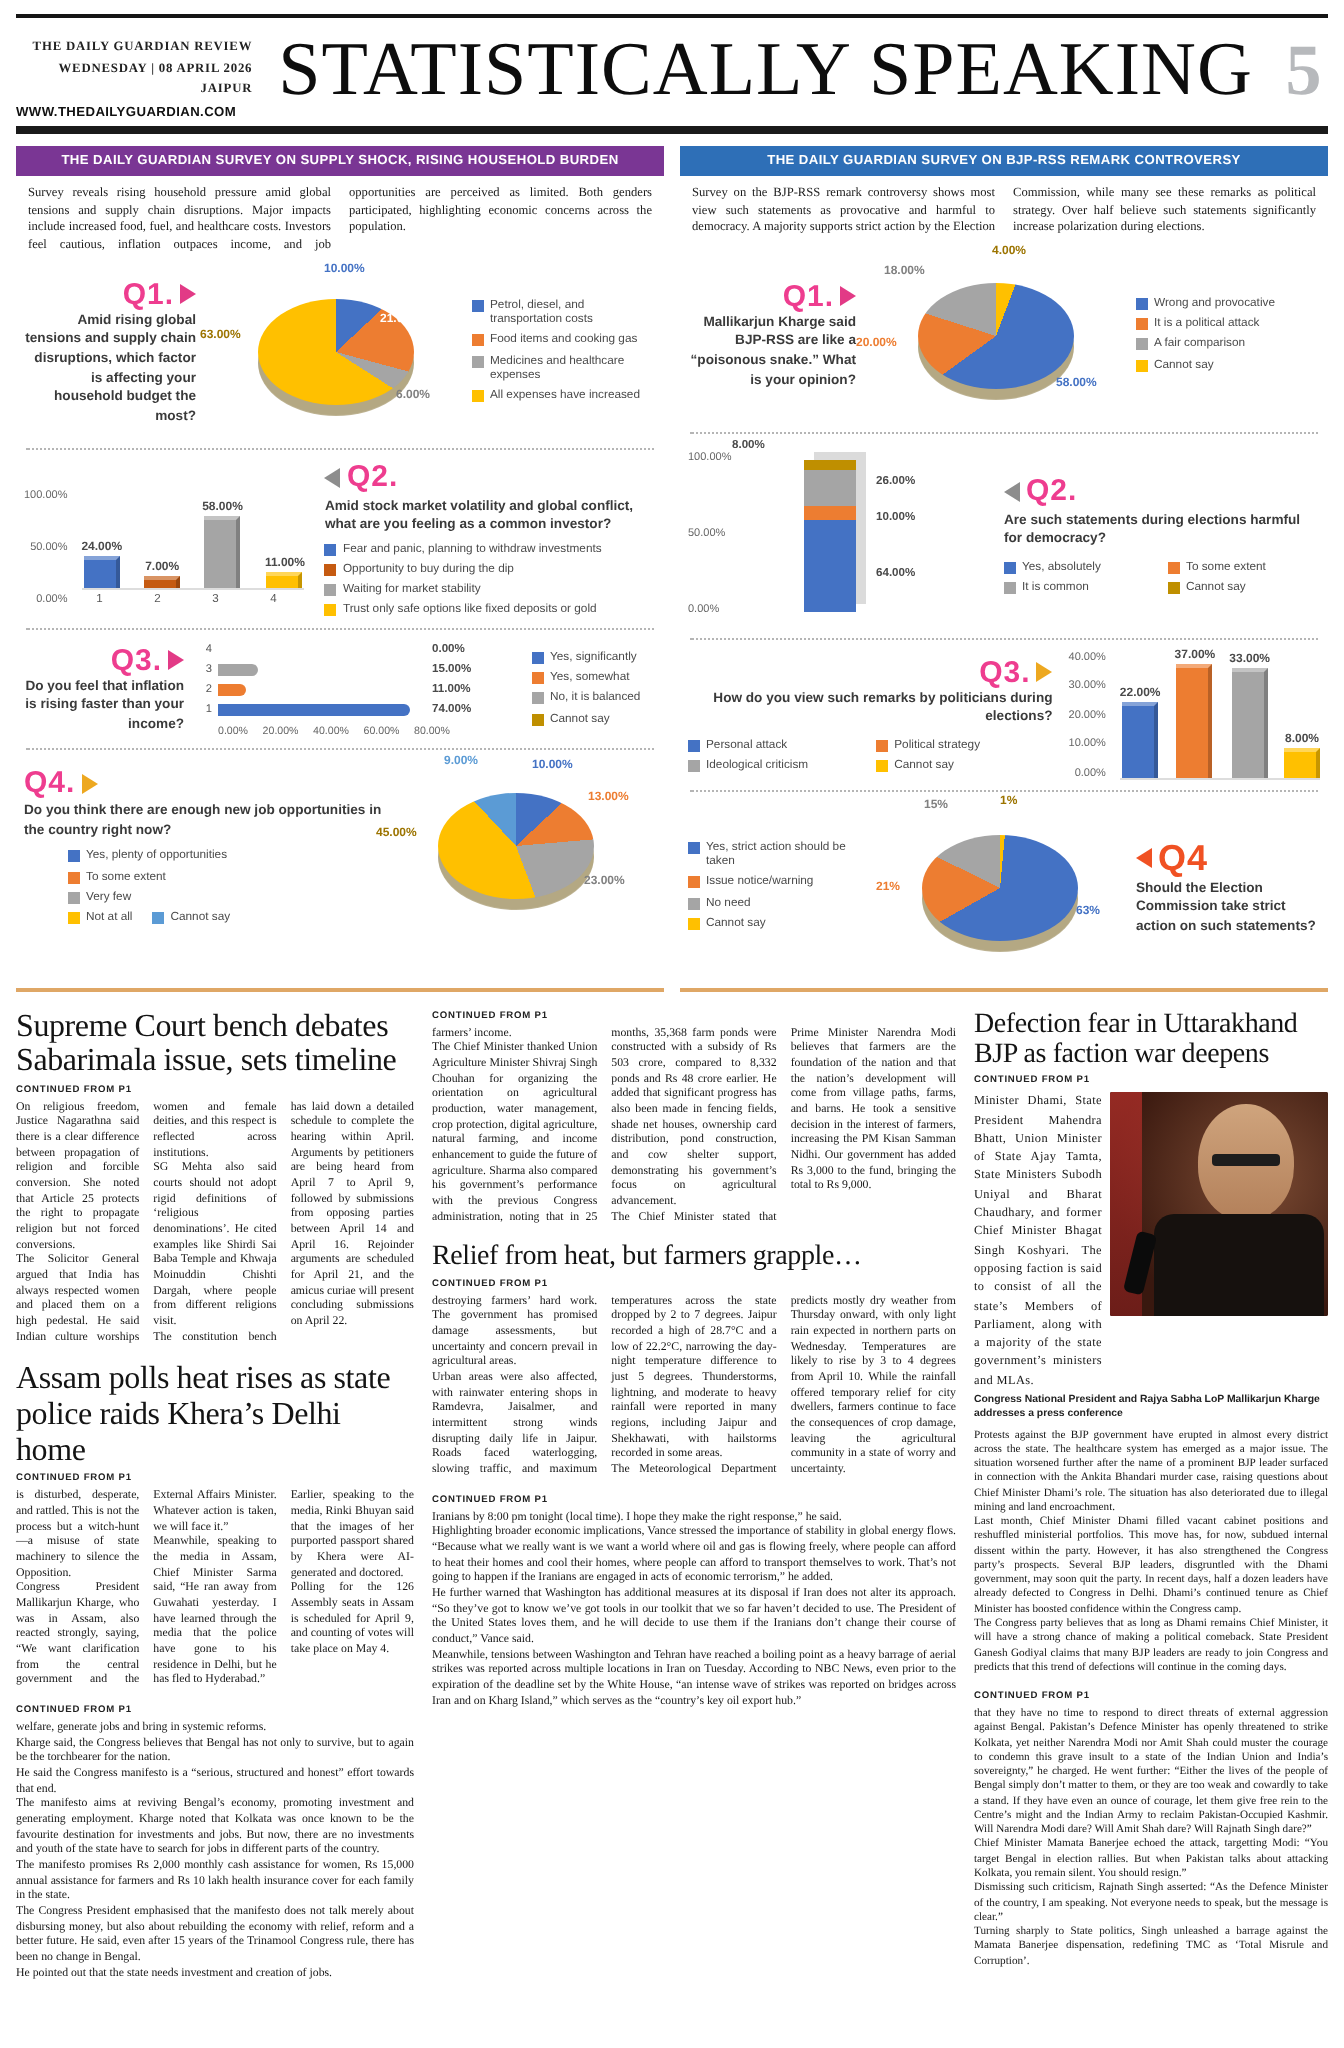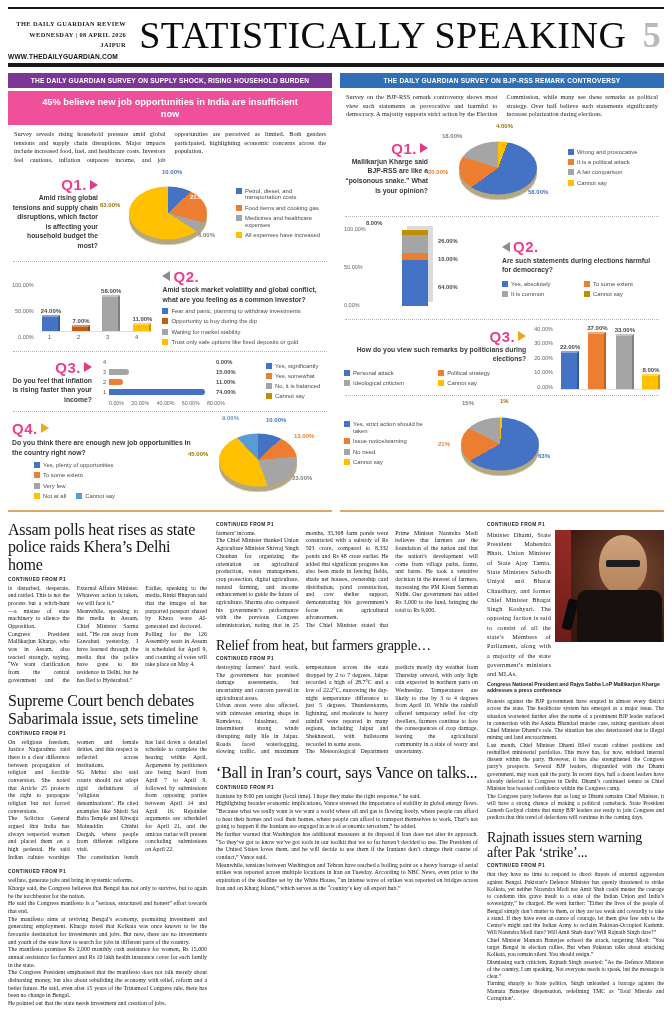--- a/index.html
+++ b/index.html
@@ -110,21 +110,20 @@
     <div class="mast-title">STATISTICALLY SPEAKING</div>
     <div class="mast-div"></div>
     <div class="mast-page">5</div>
   </div>
   <div class="thickrule"></div>
 
   <div class="panels">
 
     <div class="panel p-left">
       <div class="panel-header">THE DAILY GUARDIAN SURVEY ON SUPPLY SHOCK, RISING HOUSEHOLD BURDEN</div>
-      <div class="panel-banner">45% believe new job opportunities in India are insufficient now</div>
       <div class="panel-intro">Survey reveals rising household pressure amid global tensions and supply chain disruptions. Major impacts include increased food, fuel, and healthcare costs. Investors feel cautious, inflation outpaces income, and job opportunities are perceived as limited. Both genders participated, highlighting economic concerns across the population.</div>
 
       <div class="qrow">
         <div style="width:86px;flex:0 0 auto" class="ra">
           <div class="qlabel" style="justify-content:flex-end;display:flex">
             <span>Q1.</span>
             <span class="tri tri-r t-pink"></span>
           </div>
           <div class="question ra">Amid rising global tensions and supply chain disruptions, which factor is affecting your household budget the most?</div>
         </div>
@@ -496,43 +495,50 @@
         </div>
         <div class="piewrap">
           <div class="pie3d">
               <div class="pie" style="background: conic-gradient(rgb(255, 192, 0) 0%, rgb(255, 192, 0) 1%, rgb(68, 114, 196) 1%, rgb(68, 114, 196) 64%, rgb(237, 125, 49) 64%, rgb(237, 125, 49) 85%, rgb(165, 165, 165) 85%, rgb(165, 165, 165) 100%);"></div>
             </div>
           <span class="plabel" style="left:64px;top:-3px;color:#9c7400">1%</span>
           <span class="plabel" style="left:102px;top:52px;color:#4472c4">63%</span>
           <span class="plabel" style="left:2px;top:40px;color:#ed7d31">21%</span>
           <span class="plabel" style="left:26px;top:-1px;color:#808080">15%</span>
         </div>
+        <div style="flex:1;margin-left:4px">
+          <div class="qlabel big orange">
+            <span class="tri tri-l t-orange"></span>
+            <span>Q4</span>
+          </div>
+          <div class="question">Should the Election Commission take strict action on such statements?</div>
+        </div>
       </div>
     </div>
   </div>
 
   <div class="news">
 
     <div class="colA">
+      <div class="art">
+        <div class="headline">Supreme Court bench debates Sabarimala issue, sets timeline</div>
+        <div class="cont">CONTINUED FROM P1</div>
+        <div class="body3">On religious freedom, Justice Nagarathna said there is a clear difference between propagation of religion and forcible conversion. She noted that Article 25 protects the right to propagate religion but not forced conversions.
+The Solicitor General argued that India has always respected women and placed them on a high pedestal. He said Indian culture worships women and female deities, and this respect is reflected across institutions.
+SG Mehta also said courts should not adopt rigid definitions of ‘religious denominations’. He cited examples like Shirdi Sai Baba Temple and Khwaja Moinuddin Chishti Dargah, where people from different religions visit.
+The constitution bench has laid down a detailed schedule to complete the hearing within April. Arguments by petitioners are being heard from April 7 to April 9, followed by submissions from opposing parties between April 14 and April 16. Rejoinder arguments are scheduled for April 21, and the amicus curiae will present concluding submissions on April 22.</div>
+      </div>
       <div class="art">
         <div class="headline">Assam polls heat rises as state police raids Khera’s Delhi home</div>
         <div class="cont">CONTINUED FROM P1</div>
         <div class="body3">is disturbed, desperate, and rattled. This is not the process but a witch-hunt—a misuse of state machinery to silence the Opposition.
 Congress President Mallikarjun Kharge, who was in Assam, also reacted strongly, saying, “We want clarification from the central government and the External Affairs Minister. Whatever action is taken, we will face it.”
 Meanwhile, speaking to the media in Assam, Chief Minister Sarma said, “He ran away from Guwahati yesterday. I have learned through the media that the police have gone to his residence in Delhi, but he has fled to Hyderabad.”
 Earlier, speaking to the media, Rinki Bhuyan said that the images of her purported passport shared by Khera were AI-generated and doctored.
 Polling for the 126 Assembly seats in Assam is scheduled for April 9, and counting of votes will take place on May 4.</div>
-      </div>
-      <div class="art">
-        <div class="headline">Supreme Court bench debates Sabarimala issue, sets timeline</div>
-        <div class="cont">CONTINUED FROM P1</div>
-        <div class="body3">On religious freedom, Justice Nagarathna said there is a clear difference between propagation of religion and forcible conversion. She noted that Article 25 protects the right to propagate religion but not forced conversions.
-The Solicitor General argued that India has always respected women and placed them on a high pedestal. He said Indian culture worships women and female deities, and this respect is reflected across institutions.
-SG Mehta also said courts should not adopt rigid definitions of ‘religious denominations’. He cited examples like Shirdi Sai Baba Temple and Khwaja Moinuddin Chishti Dargah, where people from different religions visit.
-The constitution bench has laid down a detailed schedule to complete the hearing within April. Arguments by petitioners are being heard from April 7 to April 9, followed by submissions from opposing parties between April 14 and April 16. Rejoinder arguments are scheduled for April 21, and the amicus curiae will present concluding submissions on April 22.</div>
       </div>
       <div class="art">
         <div class="cont">CONTINUED FROM P1</div>
         <div class="body1">welfare, generate jobs and bring in systemic reforms.
 Kharge said, the Congress believes that Bengal has not only to survive, but to again be the torchbearer for the nation.
 He said the Congress manifesto is a “serious, structured and honest” effort towards that end.
 The manifesto aims at reviving Bengal’s economy, promoting investment and generating employment. Kharge noted that Kolkata was once known to be the favourite destination for investments and jobs. But now, there are no investments and youth of the state have to search for jobs in different parts of the country.
 The manifesto promises Rs 2,000 monthly cash assistance for women, Rs 15,000 annual assistance for farmers and Rs 10 lakh health insurance cover for each family in the state.
 The Congress President emphasised that the manifesto does not talk merely about disbursing money, but also about rebuilding the economy with relief, reform and a better future. He said, even after 15 years of the Trinamool Congress rule, there has been no change in Bengal.
 He pointed out that the state needs investment and creation of jobs.</div>
@@ -547,50 +553,49 @@
 The Chief Minister stated that Prime Minister Narendra Modi believes that farmers are the foundation of the nation and that the nation’s development will come from village paths, farms, and barns. He took a sensitive decision in the interest of farmers, increasing the PM Kisan Samman Nidhi. Our government has added Rs 3,000 to the fund, bringing the total to Rs 9,000.</div>
       </div>
       <div class="art">
         <div class="headline h-sm">Relief from heat, but farmers grapple…</div>
         <div class="cont">CONTINUED FROM P1</div>
         <div class="body3">destroying farmers’ hard work. The government has promised damage assessments, but uncertainty and concern prevail in agricultural areas.
 Urban areas were also affected, with rainwater entering shops in Ramdevra, Jaisalmer, and intermittent strong winds disrupting daily life in Jaipur. Roads faced waterlogging, slowing traffic, and maximum temperatures across the state dropped by 2 to 7 degrees. Jaipur recorded a high of 28.7°C and a low of 22.2°C, narrowing the day-night temperature difference to just 5 degrees. Thunderstorms, lightning, and moderate to heavy rainfall were reported in many regions, including Jaipur and Shekhawati, with hailstorms recorded in some areas.
 The Meteorological Department predicts mostly dry weather from Thursday onward, with only light rain expected in northern parts on Wednesday. Temperatures are likely to rise by 3 to 4 degrees from April 10. While the rainfall offered temporary relief for city dwellers, farmers continue to face the consequences of crop damage, leaving the agricultural community in a state of worry and uncertainty.</div>
       </div>
       <div class="art">
-        <div class="headline">‘Ball in Iran’s court, says Vance on talks...</div>
         <div class="cont">CONTINUED FROM P1</div>
         <div class="body1">Iranians by 8:00 pm tonight (local time). I hope they make the right response,” he said.
 Highlighting broader economic implications, Vance stressed the importance of stability in global energy flows. “Because what we really want is we want a world where oil and gas is flowing freely, where people can afford to heat their homes and cool their homes, where people can afford to transport themselves to work. That’s not going to happen if the Iranians are engaged in acts of economic terrorism,” he added.
 He further warned that Washington has additional measures at its disposal if Iran does not alter its approach. “So they’ve got to know we’ve got tools in our toolkit that we so far haven’t decided to use. The President of the United States loves them, and he will decide to use them if the Iranians don’t change their course of conduct,” Vance said.
 Meanwhile, tensions between Washington and Tehran have reached a boiling point as a heavy barrage of aerial strikes was reported across multiple locations in Iran on Tuesday. According to NBC News, even prior to the expiration of the deadline set by the White House, “an intense wave of strikes was reported on bridges across Iran and on Kharg Island,” which serves as the “country’s key oil export hub.”</div>
       </div>
     </div>
 
     <div class="colC">
       <div class="art">
+        <div class="headline h-sm">Defection fear in Uttarakhand BJP as faction war deepens</div>
         <div class="cont">CONTINUED FROM P1</div>
         <div class="def-split">
           <div class="def-col">Minister Dhami, State President Mahendra Bhatt, Union Minister of State Ajay Tamta, State Ministers Subodh Uniyal and Bharat Chaudhary, and former Chief Minister Bhagat Singh Koshyari. The opposing faction is said to consist of all the state’s Members of Parliament, along with a majority of the state government’s ministers and MLAs.</div>
           <div class="photo">
             <div class="ph-bg"></div>
             <div class="ph-red"></div>
             <div class="ph-head"></div>
             <div class="ph-glasses"></div>
             <div class="ph-body"></div>
             <div class="ph-mic"></div>
           </div>
         </div>
         <div class="caption">Congress National President and Rajya Sabha LoP Mallikarjun Kharge addresses a press conference</div>
         <div class="body1">Protests against the BJP government have erupted in almost every district across the state. The healthcare system has emerged as a major issue. The situation worsened further after the name of a prominent BJP leader surfaced in connection with the Ankita Bhandari murder case, raising questions about Chief Minister Dhami’s role. The situation has also deteriorated due to illegal mining and land encroachment.
 Last month, Chief Minister Dhami filled vacant cabinet positions and reshuffled ministerial portfolios. This move has, for now, subdued internal dissent within the party. However, it has also strengthened the Congress party’s prospects. Several BJP leaders, disgruntled with the Dhami government, may soon quit the party. In recent days, half a dozen leaders have already defected to Congress in Delhi. Dhami’s continued tenure as Chief Minister has boosted confidence within the Congress camp.
 The Congress party believes that as long as Dhami remains Chief Minister, it will have a strong chance of making a political comeback. State President Ganesh Godiyal claims that many BJP leaders are ready to join Congress and predicts that this trend of defections will continue in the coming days.</div>
       </div>
       <div class="art">
-        <div class="headline h-sm">Rajnath issues stern warning after Pak ‘strike’...</div>
         <div class="cont">CONTINUED FROM P1</div>
         <div class="body1">that they have no time to respond to direct threats of external aggression against Bengal. Pakistan’s Defence Minister has openly threatened to strike Kolkata, yet neither Narendra Modi nor Amit Shah could muster the courage to condemn this grave insult to a state of the Indian Union and India’s sovereignty,” he charged. He went further: “Either the lives of the people of Bengal simply don’t matter to them, or they are too weak and cowardly to take a stand. If they have even an ounce of courage, let them give free rein to the Centre’s might and the Indian Army to reclaim Pakistan-Occupied Kashmir. Will Narendra Modi dare? Will Amit Shah dare? Will Rajnath Singh dare?”
 Chief Minister Mamata Banerjee echoed the attack, targetting Modi: “You target Bengal in election rallies. But when Pakistan talks about attacking Kolkata, you remain silent. You should resign.”
 Dismissing such criticism, Rajnath Singh asserted: “As the Defence Minister of the country, I am speaking. Not everyone needs to speak, but the message is clear.”
 Turning sharply to State politics, Singh unleashed a barrage against the Mamata Banerjee dispensation, redefining TMC as ‘Total Misrule and Corruption’.</div>
       </div>
     </div>
   </div>
 </div>
 

